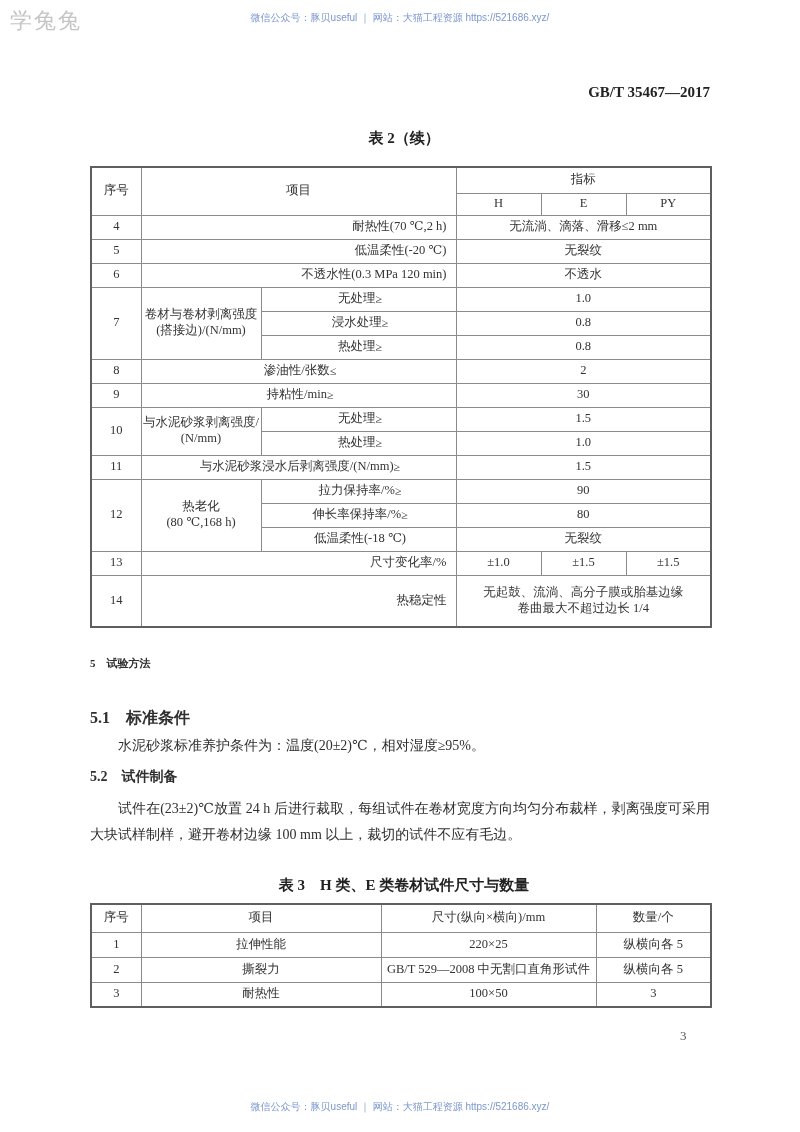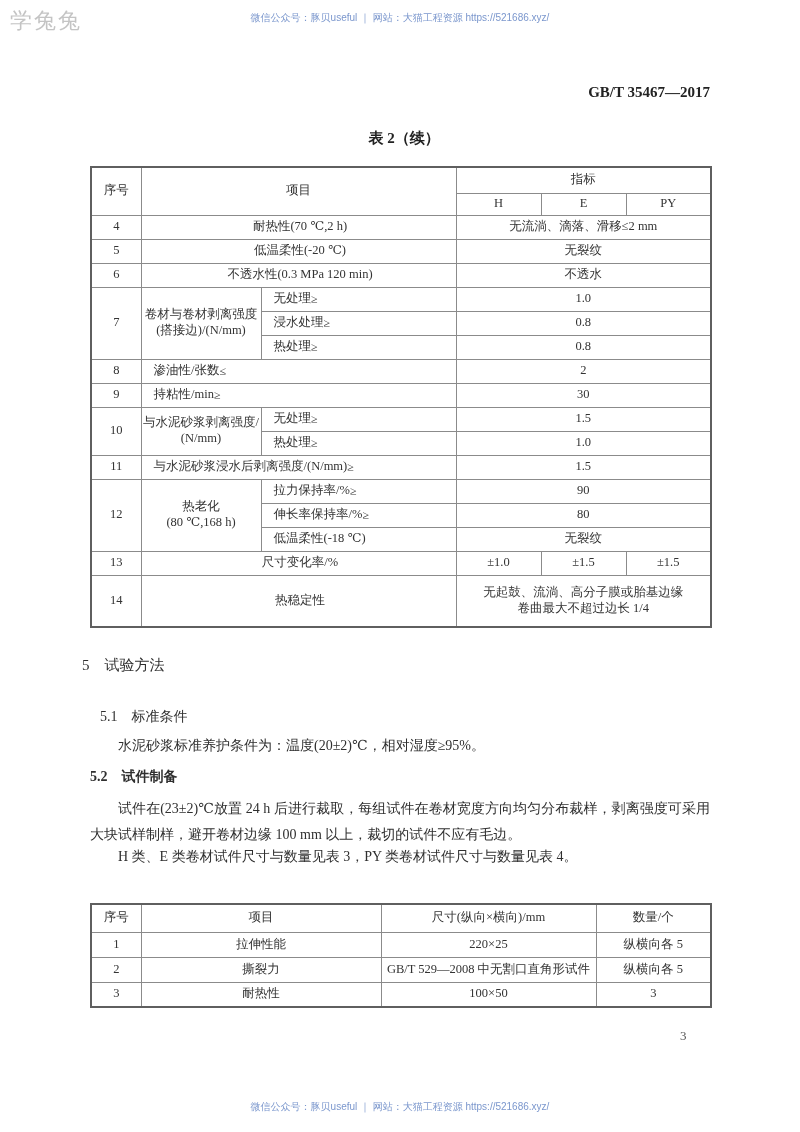--- a/index.html
+++ b/index.html
@@ -45,24 +45,24 @@
     font-weight:normal;
   }
   table{border:2px solid #5f5f5f;}
   .t2 tr{height:24px;}
   .t2 tr.hdr1{height:26px;}
   .t2 tr.hdr2{height:22px;}
   .t2 tr.tall{height:52px;}
   .t3 tr{height:25px;}
   .t3 tr.hdr1{height:28px;}
   .item-flex{
-    display:flex;justify-content:flex-start;align-items:center;
+    display:flex;justify-content:center;align-items:center;
     padding:0 9px 0 12px;text-align:left;
   }
-  .item-left{padding:0 9px 0 12px;text-align:center;}
+  .item-left{padding:0 9px 0 12px;text-align:right;}
   .cmp{font-size:12px;}
   .two-line span{display:block;}
 </style>
 </head>
 <body>
 
 <div class="page">
 
   <div class="logo">学兔兔</div>
   <div class="banner top">微信公众号：豚贝useful ｜ 网站：大猫工程资源 https://521686.xyz/</div>
@@ -245,32 +245,32 @@
       <td>14</td>
       <td colspan="2" class="item-left">热稳定性</td>
       <td colspan="3" class="two-line">
         <span>无起鼓、流淌、高分子膜或胎基边缘</span>
         <span>卷曲最大不超过边长 1/4</span>
       </td>
     </tr>
   </tbody>
     </table>
 
-  <div style="position:absolute;top:656px;left:82px;font-weight:normal;font-size:15px;">5　试验方法</div>
-
-  <div style="position:absolute;top:708px;left:100px;font-weight:normal;font-size:14px;">5.1　标准条件</div>
+  <div style="position:absolute;top:656px;left:90px;font-weight:bold;font-size:11px;">5　试验方法</div>
+
+  <div style="position:absolute;top:708px;left:90px;font-weight:bold;font-size:16px;">5.1　标准条件</div>
 
   <div style="position:absolute;top:737px;left:90px;width:620px;font-size:14px;text-indent:2em;">水泥砂浆标准养护条件为：温度(20±2)℃，相对湿度≥95%。</div>
 
   <div style="position:absolute;top:768px;left:90px;font-weight:bold;font-size:14px;">5.2　试件制备</div>
 
   <div style="position:absolute;top:796px;left:90px;width:620px;font-size:14px;line-height:26px;text-indent:2em;text-align:justify;">试件在(23±2)℃放置 24 h 后进行裁取，每组试件在卷材宽度方向均匀分布裁样，剥离强度可采用大块试样制样，避开卷材边缘 100 mm 以上，裁切的试件不应有毛边。</div>
 
-  <div style="position:absolute;top:848px;left:90px;width:620px;font-size:14px;text-indent:2em;">H 类、E 类卷材试件尺寸与数量见表 3，PY 类卷材试件尺寸与数量见表 4。</div>
-
+
+  <div class="tbl-title t3-title">表 3　H 类、E 类卷材试件尺寸与数量</div>
 
   <table class="t3">
     <colgroup>
       <col style="width:50px">
         <col style="width:240px">
         <col style="width:215px">
         <col style="width:115px">
     </colgroup>
     <tbody>
         <tr class="hdr1">

